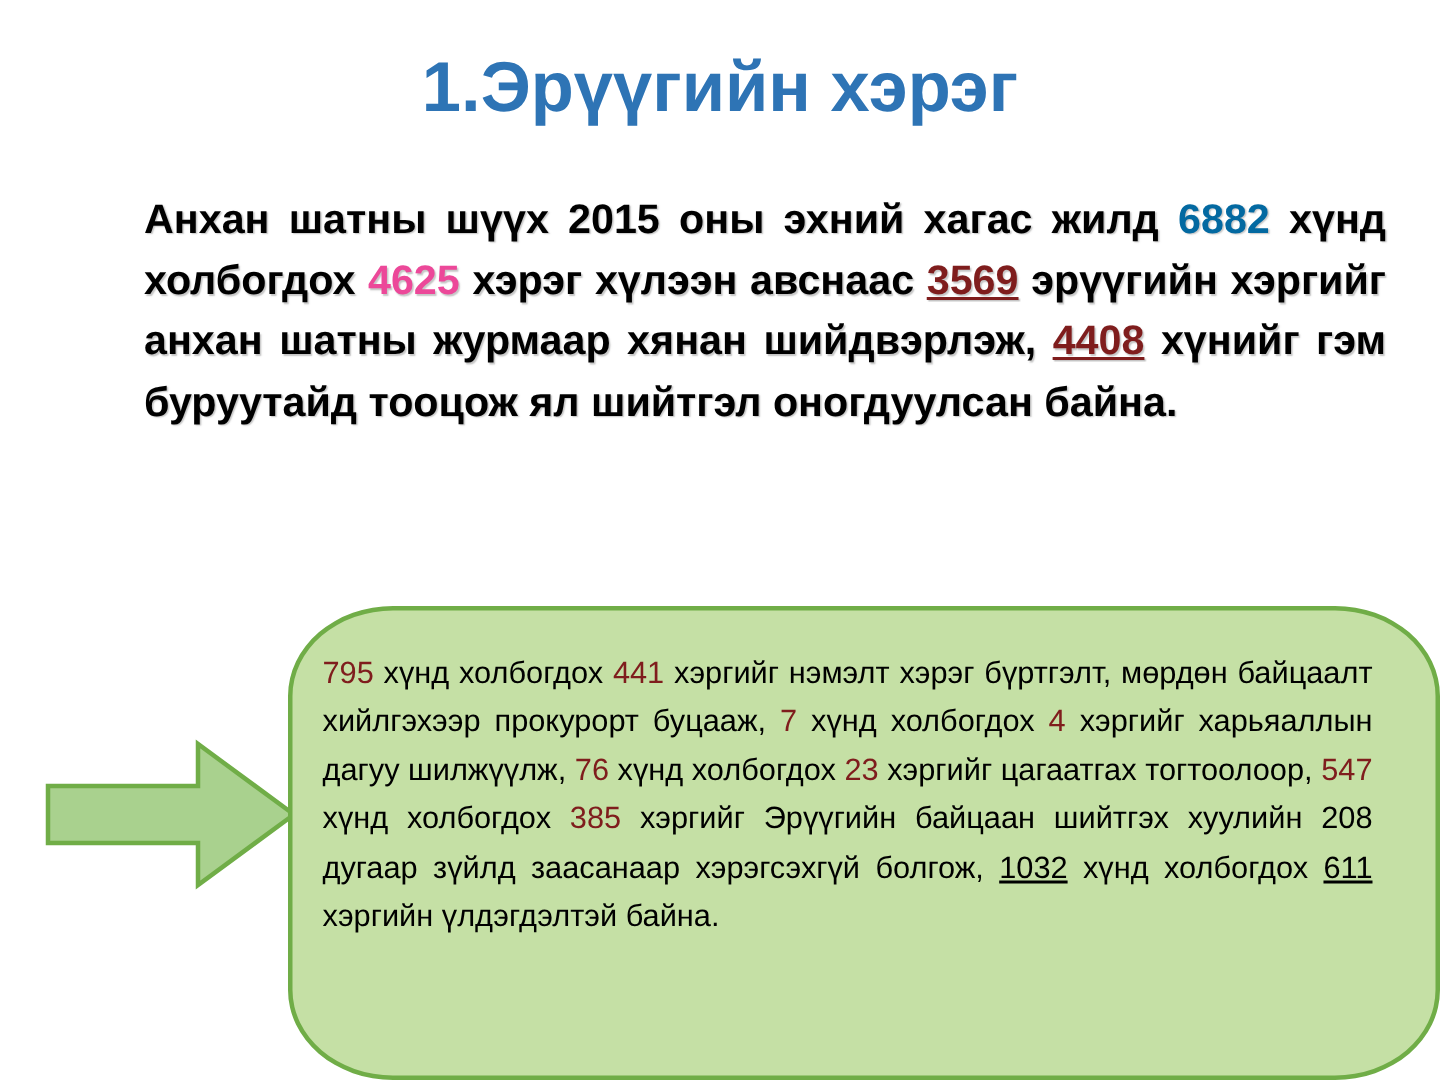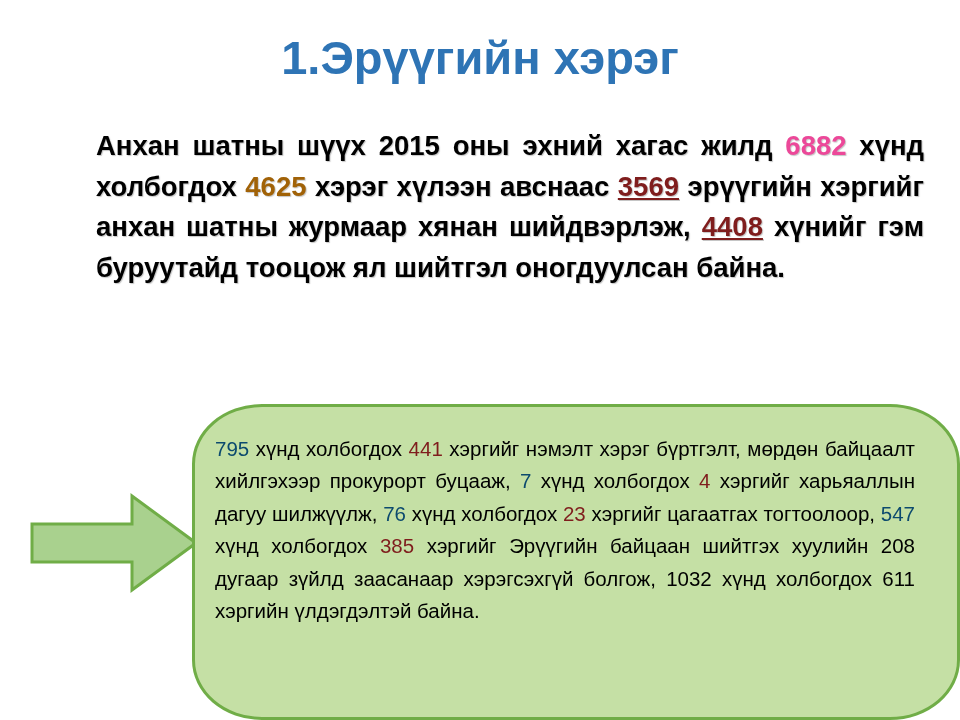--- a/index.html
+++ b/index.html
@@ -38,24 +38,24 @@
     width: 828px;
     font-size: 27.5px;
     font-weight: bold;
     color: #000000;
     text-align: justify;
     text-justify: inter-word;
     line-height: 1.48;
     text-shadow: 1px 1px 1px rgba(150,150,150,0.55);
   }
   .body-paragraph .num-green {
-    color: #ec4899;
+    color: #0369a1;
   }
   .body-paragraph .num-red {
-    color: #a16207;
+    color: #ec4899;
   }
   .body-paragraph .num-green-u {
     color: #7f1d1d;
     text-decoration: underline;
   }
   .callout {
     position: absolute;
     left: 192px;
     top: 404px;
     width: 768px;
@@ -70,23 +70,23 @@
     position: absolute;
     left: 20px;
     top: 26px;
     width: 700px;
     font-size: 20.5px;
     color: #000000;
     text-align: justify;
     text-justify: inter-word;
     line-height: 1.58;
   }
-  .callout-text .c-red { color: #0c4a6e; }
+  .callout-text .c-red { color: #7f1d1d; }
   .callout-text .c-blue { color: #7f1d1d; }
-  .callout-text .c-u { }
+  .callout-text .c-u { text-decoration: underline; }
   .arrow {
     position: absolute;
     left: 30px;
     top: 492px;
     width: 168px;
     height: 102px;
   }
   .arrow svg { display: block; }
 </style>
 </head>

